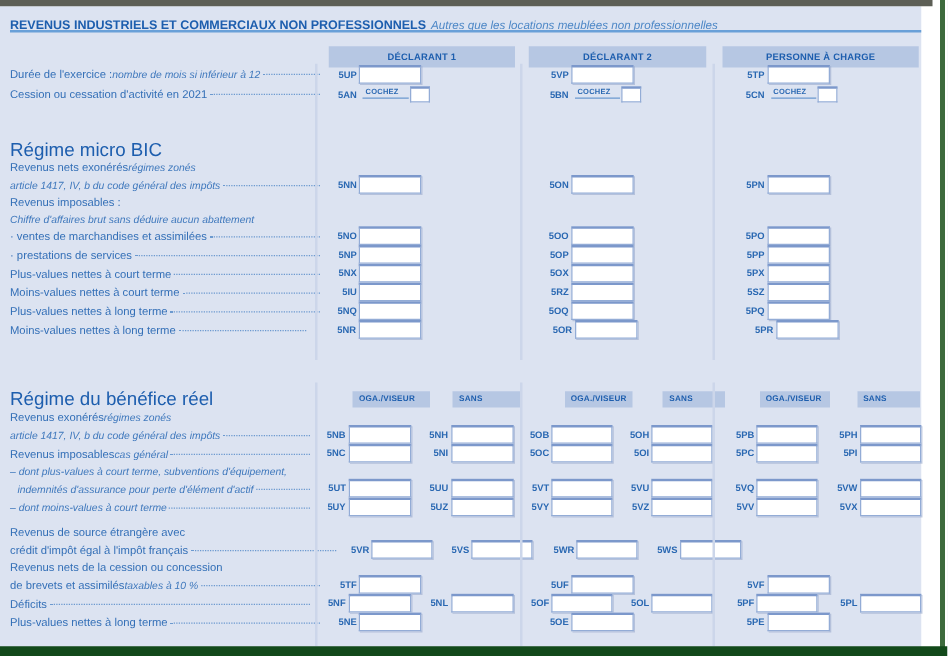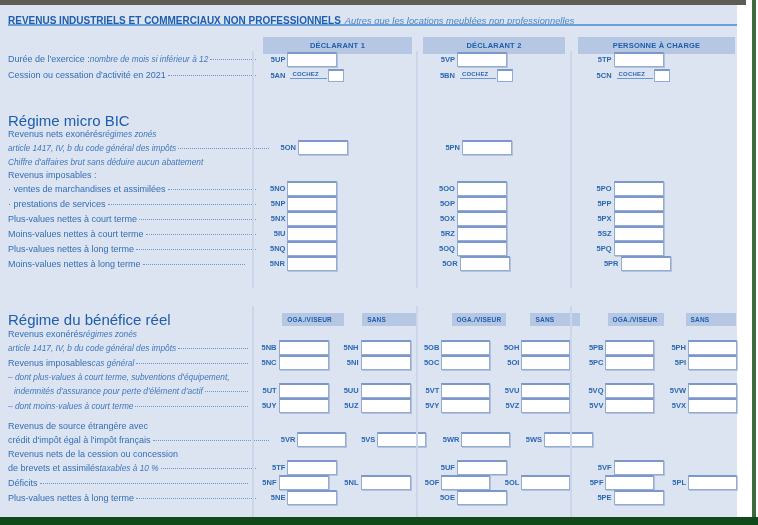--- a/index.html
+++ b/index.html
@@ -121,40 +121,44 @@
           </div>
           <div class="cell c1"></div>
           <div class="cell c2"></div>
           <div class="cell c3"></div>
         </div>
         <div class="row" style="height: 15px;">
           <div class="lbl">
             <span class="seg-i">article 1417, IV, b du code général des impôts</span>
             <span class="leader"></span>
           </div>
+          <div class="cell c1">
+            <span class="code a">5NN</span>
+            <span class="box"></span>
+          </div>
           <div class="cell c2">
             <span class="code a">5ON</span>
             <span class="box"></span>
           </div>
           <div class="cell c3">
             <span class="code a">5PN</span>
             <span class="box"></span>
           </div>
         </div>
         <div class="row" style="height: 13px;">
           <div class="lbl">
+            <span class="seg-n">Revenus imposables :</span>
+          </div>
+          <div class="cell c1"></div>
+          <div class="cell c2"></div>
+          <div class="cell c3"></div>
+        </div>
+        <div class="row" style="height: 13px;">
+          <div class="lbl">
             <span class="seg-i">Chiffre d'affaires brut sans déduire aucun abattement</span>
-          </div>
-          <div class="cell c1"></div>
-          <div class="cell c2"></div>
-          <div class="cell c3"></div>
-        </div>
-        <div class="row" style="height: 13px;">
-          <div class="lbl">
-            <span class="seg-n">Revenus imposables :</span>
           </div>
           <div class="cell c1"></div>
           <div class="cell c2"></div>
           <div class="cell c3"></div>
         </div>
         <div class="row" style="height: 15px;">
           <div class="lbl">
             <span class="seg-n">· ventes de marchandises et assimilées</span>
             <span class="leader"></span>
           </div>

